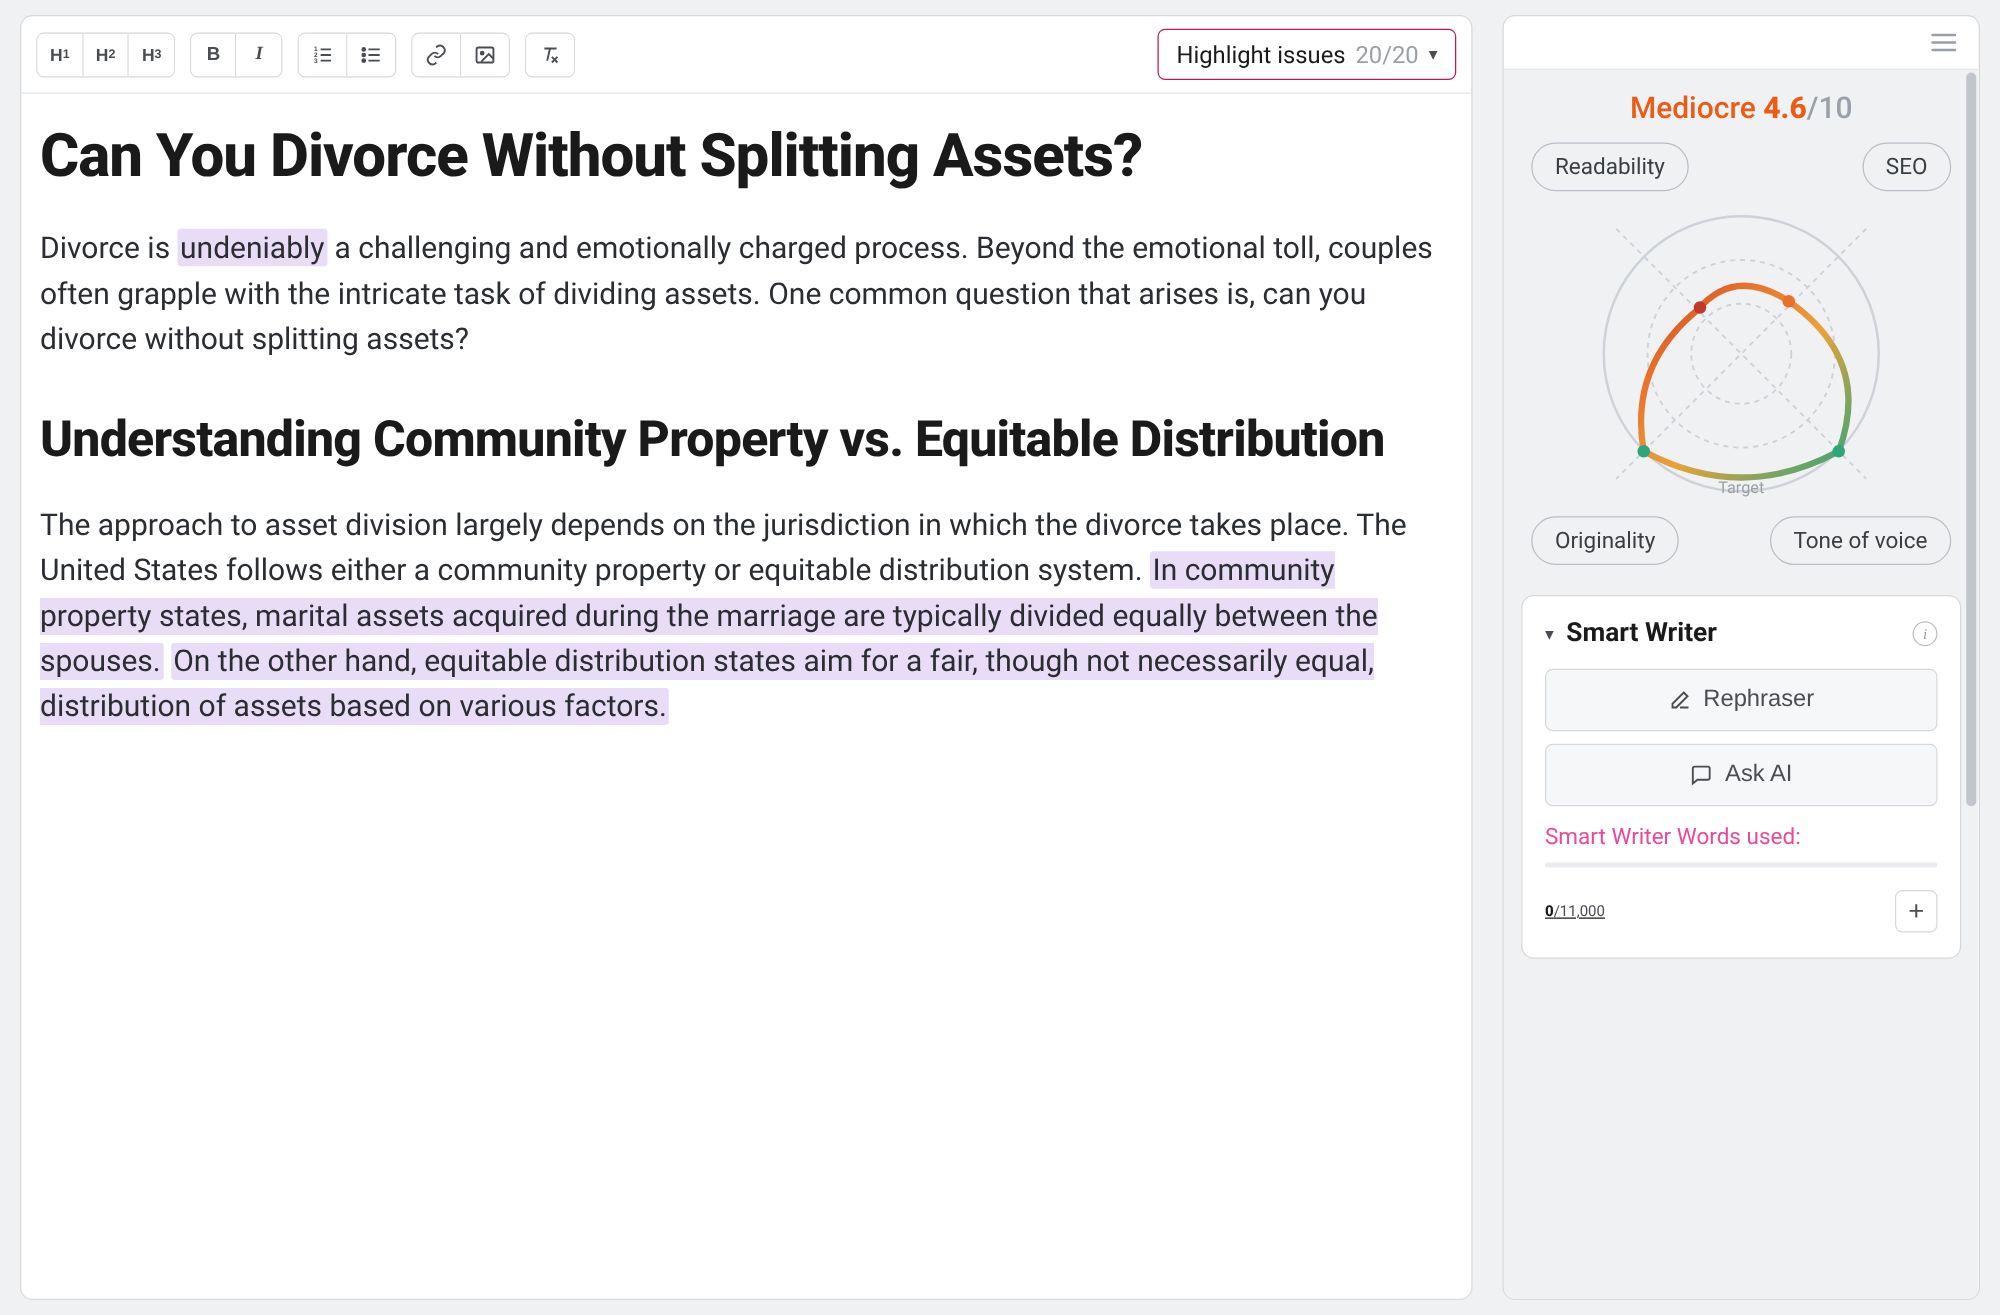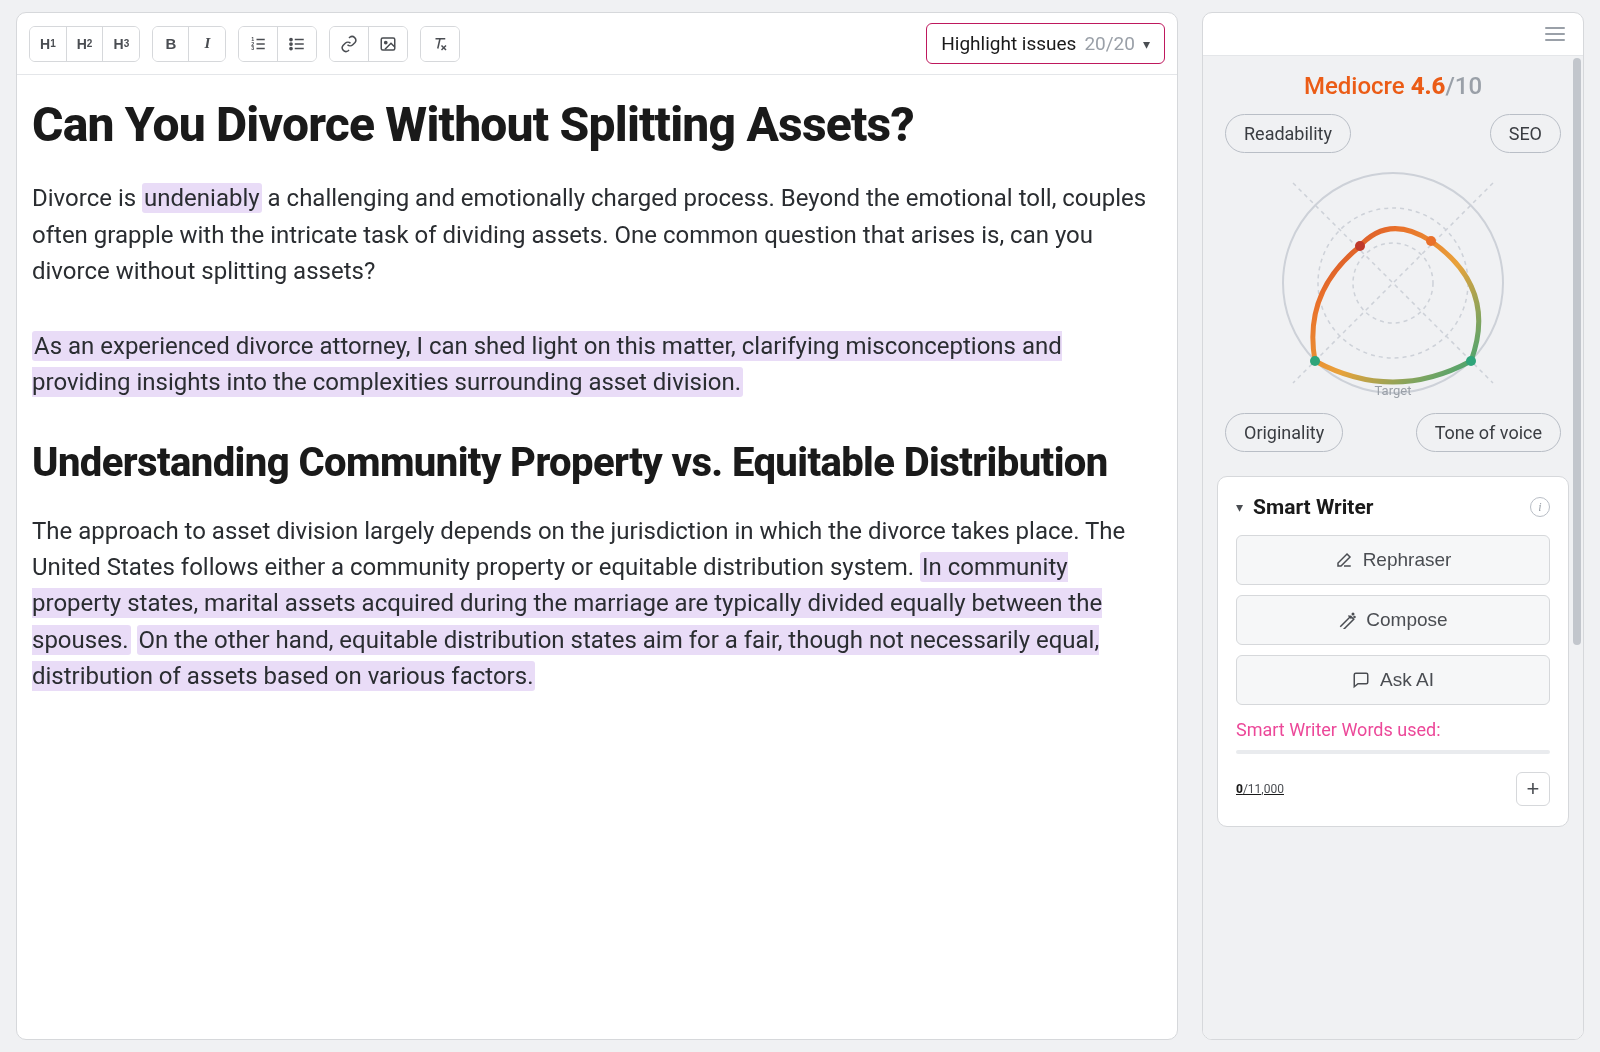--- a/index.html
+++ b/index.html
@@ -301,23 +301,20 @@
       <span class="count">20/20</span>
       <span class="chev">▾</span>
     </div>
   </div>
 
   <div class="editor-body">
     <h1 class="doc-h1">Can You Divorce Without Splitting Assets?</h1>
     <p class="doc-p">
       <span>Divorce is </span><span class="hl">undeniably</span><span> a challenging and emotionally charged process. Beyond the emotional toll, couples often grapple with the intricate task of dividing assets. One common question that arises is, can you divorce without splitting assets?</span>
     </p>
-    <p class="doc-p">
-      <span class="hl">As an experienced divorce attorney, I can shed light on this matter, clarifying misconceptions and providing insights into the complexities surrounding asset division.</span>
-    </p>
     <h2 class="doc-h2">Understanding Community Property vs. Equitable Distribution</h2>
     <p class="doc-p">
       <span>The approach to asset division largely depends on the jurisdiction in which the divorce takes place. The United States follows either a community property or equitable distribution system. </span><span class="hl">In community property states, marital assets acquired during the marriage are typically divided equally between the spouses.</span><span> </span><span class="hl">On the other hand, equitable distribution states aim for a fair, though not necessarily equal, distribution of assets based on various factors.</span>
     </p>
   </div>
 </div>
 
 <div class="side-pane">
   <div class="side-top">
     <div class="hamburger">
@@ -372,29 +369,20 @@
       </div>
       <button class="action-btn">
         <svg viewBox="0 0 24 24">
             <path d="M12 20h9"></path>
             <path d="M16 4l4 4L8 20H4v-4L16 4z"></path>
           </svg>
         <span>Rephraser</span>
       </button>
       <button class="action-btn">
         <svg viewBox="0 0 24 24">
-            <path d="M3 21l14-14 4 4L7 25"></path>
-            <path d="M14 6l4 4"></path>
-            <circle cx="20" cy="4" r="1" fill="#4a4d52"></circle>
-            <circle cx="22" cy="8" r="0.7" fill="#4a4d52"></circle>
-          </svg>
-        <span>Compose</span>
-      </button>
-      <button class="action-btn">
-        <svg viewBox="0 0 24 24">
             <path d="M21 15a2 2 0 0 1-2 2H8l-5 4V5a2 2 0 0 1 2-2h14a2 2 0 0 1 2 2z"></path>
           </svg>
         <span>Ask AI</span>
       </button>
       <div class="words-used-label">Smart Writer Words used:</div>
       <div class="words-bar"></div>
       <div class="words-row">
         <div class="words-count">
           <span class="used">0</span><span class="total">/11,000</span>
         </div>

